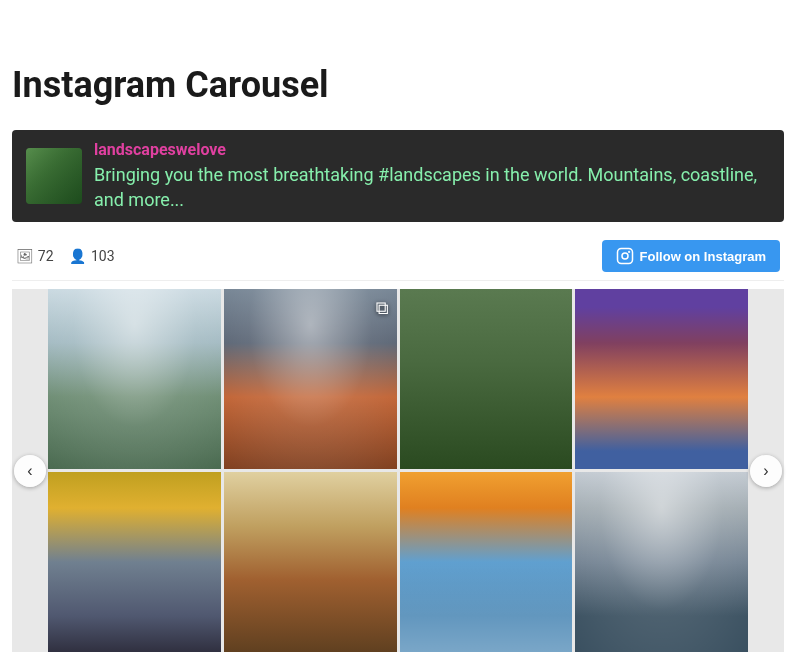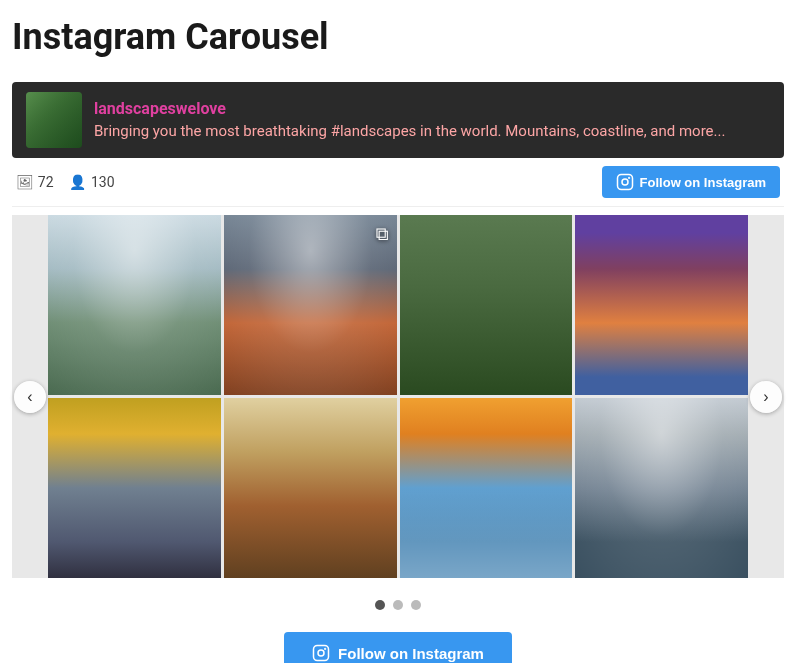--- a/index.html
+++ b/index.html
@@ -13,28 +13,29 @@
       max-width: 796px;
       margin: 0 auto;
       padding: 16px 12px 24px 12px;
     }
     .page-title {
       font-size: 36px;
       font-weight: 700;
       color: #1a1a1a;
       margin-bottom: 16px;
       padding-bottom: 8px;
+      margin-top: 48px;
     }
     .profile-banner {
       background: #2a2a2a;
       border-radius: 4px;
       display: flex;
       align-items: center;
       padding: 10px 14px;
-      margin-bottom: 0;
+      margin-bottom: 10px;
       gap: 12px;
     }
     .profile-avatar {
       width: 56px;
       height: 56px;
       border-radius: 4px;
       background: linear-gradient(135deg, #4a7c4a 0%, #2d5a2d 40%, #1a3a1a 100%);
       flex-shrink: 0;
       overflow: hidden;
       position: relative;
@@ -48,22 +49,22 @@
     .profile-info {
       flex: 1;
     }
     .profile-username {
       color: #e040a0;
       font-size: 16px;
       font-weight: 700;
       margin-bottom: 3px;
     }
     .profile-bio {
-      color: #fca5a5;
-      font-size: 15px;
+      color: #86efac;
+      font-size: 18px;
       line-height: 1.4;
     }
     .stats-bar {
       display: flex;
       align-items: center;
       padding: 8px 4px;
       margin-bottom: 8px;
       background: #fff;
       border-bottom: 1px solid #eee;
     }
@@ -210,21 +211,21 @@
     </div>
   </div>
 
   <div class="stats-bar">
     <div class="stat-item">
       <span class="stat-icon">🖼</span>
       <span>72</span>
     </div>
     <div class="stat-item">
       <span class="stat-icon">👤</span>
-      <span>130</span>
+      <span>103</span>
     </div>
     <button class="follow-btn-top">
       <svg class="instagram-icon" viewBox="0 0 24 24" fill="none" stroke="white" stroke-width="2" stroke-linecap="round" stroke-linejoin="round">
         <rect x="2" y="2" width="20" height="20" rx="5" ry="5"></rect>
         <circle cx="12" cy="12" r="4"></circle>
         <circle cx="17.5" cy="6.5" r="0.5" fill="white"></circle>
       </svg>
       <span>Follow on Instagram</span>
     </button>
   </div>

